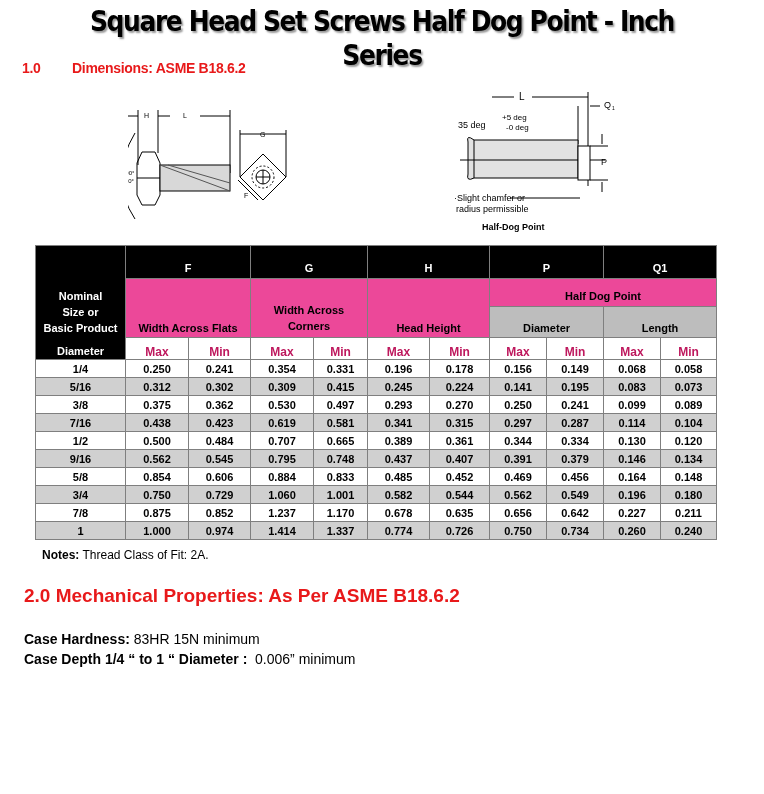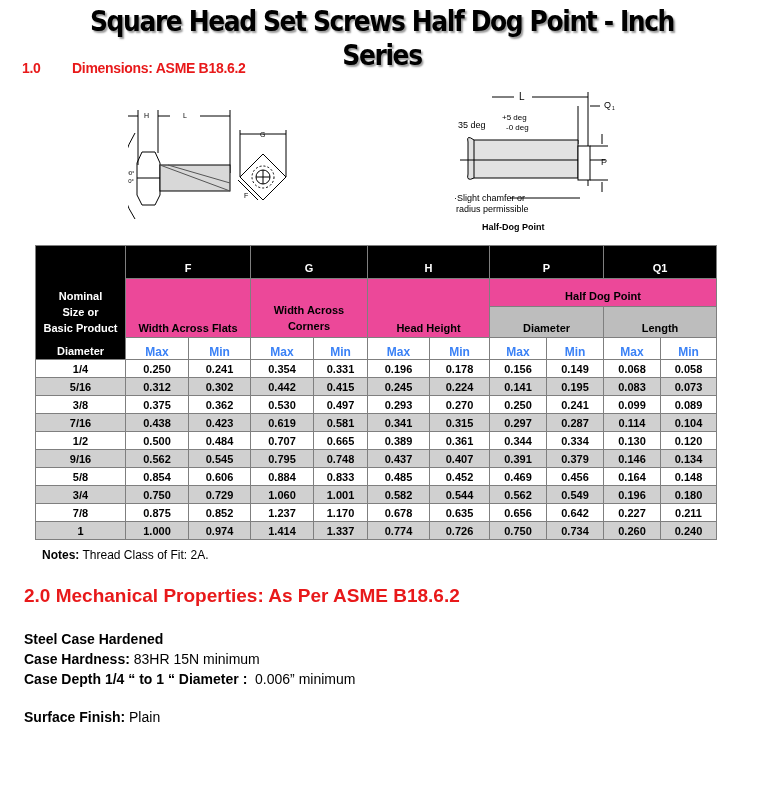--- a/index.html
+++ b/index.html
@@ -15,21 +15,21 @@
   .fig1 { position: absolute; left: 128px; top: 95px; }
   .fig2 { position: absolute; left: 440px; top: 86px; }
   .fig-label { font-family: "Liberation Sans", sans-serif; }
 
   table.dims { position: absolute; left: 35px; top: 245px; border-collapse: collapse;
                font-family: "Liberation Sans", sans-serif; font-size: 11px; font-weight: bold; }
   table.dims td { border: 1px solid #7f7f7f; text-align: center; padding: 0; }
   .blk { background: #000; color: #fff; border-color: #7f7f7f; }
   .gry { background: #ec4899; }
   .gry2 { background: #bdbdbd; }
-  .red { color: #3b82f6; font-size: 12px; }
+  .red { color: #be185d; font-size: 12px; }
   tr.odd td { background: #ffffff; }
   tr.even td { background: #d0d0d0; }
   .notes { position: absolute; left: 42px; top: 548px; font-size: 12px; }
   .sec2 { position: absolute; left: 24px; top: 585px; font-size: 19px; font-weight: bold; color: #e8191a; }
   .props { position: absolute; left: 24px; top: 629px; font-size: 14px; line-height: 20px; width: 640px; }
   .props p { margin: 0; }
   .gap { height: 18px; }
 </style>
 </head>
 <body>
@@ -167,21 +167,21 @@
         <td>0.178</td>
         <td>0.156</td>
         <td>0.149</td>
         <td>0.068</td>
         <td>0.058</td>
       </tr>
       <tr class="even" style="height: 18px;">
         <td>5/16</td>
         <td>0.312</td>
         <td>0.302</td>
-        <td>0.442</td>
+        <td>0.309</td>
         <td>0.415</td>
         <td>0.245</td>
         <td>0.224</td>
         <td>0.141</td>
         <td>0.195</td>
         <td>0.083</td>
         <td>0.073</td>
       </tr>
       <tr class="odd" style="height: 18px;">
         <td>3/8</td>
@@ -290,18 +290,16 @@
     </tbody>
 </table>
 
 <div class="notes">
   <b>Notes:</b><span> Thread Class of Fit: 2A.</span>
 </div>
 
 <div class="sec2">2.0 Mechanical Properties: As Per ASME B18.6.2</div>
 
 <div class="props">
-  <p><b>Steel Case Hardened</b></p>
   <p><b>Case Hardness:</b><span> 83HR 15N minimum</span></p>
   <p><b>Case Depth 1/4 “ to 1 “ Diameter :</b><span style="white-space:pre">  0.006” minimum</span></p>
   <div class="gap"></div>
-  <p><b>Surface Finish:</b><span> Plain</span></p>
 </div>
 
 </body></html>

